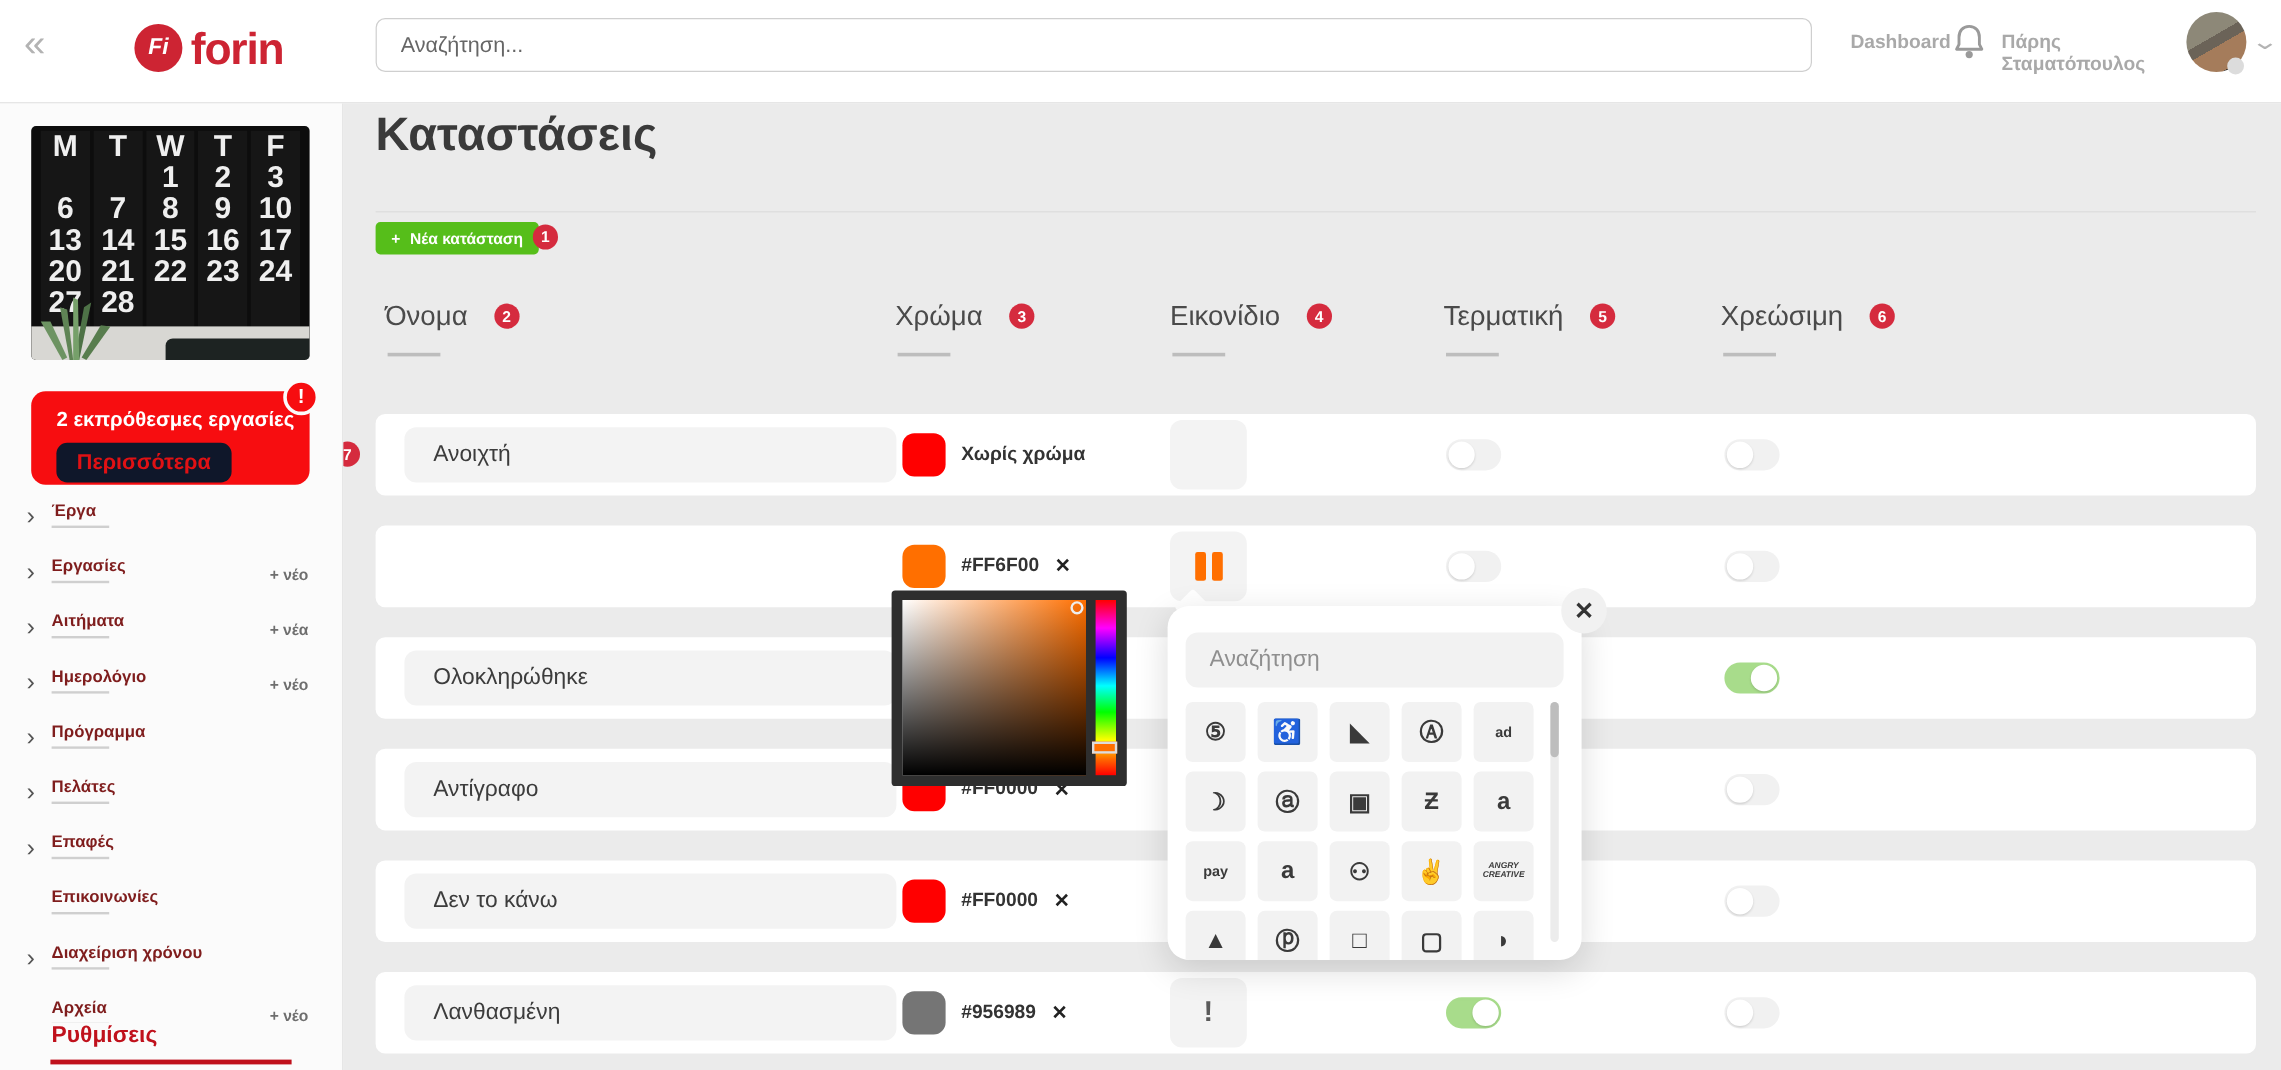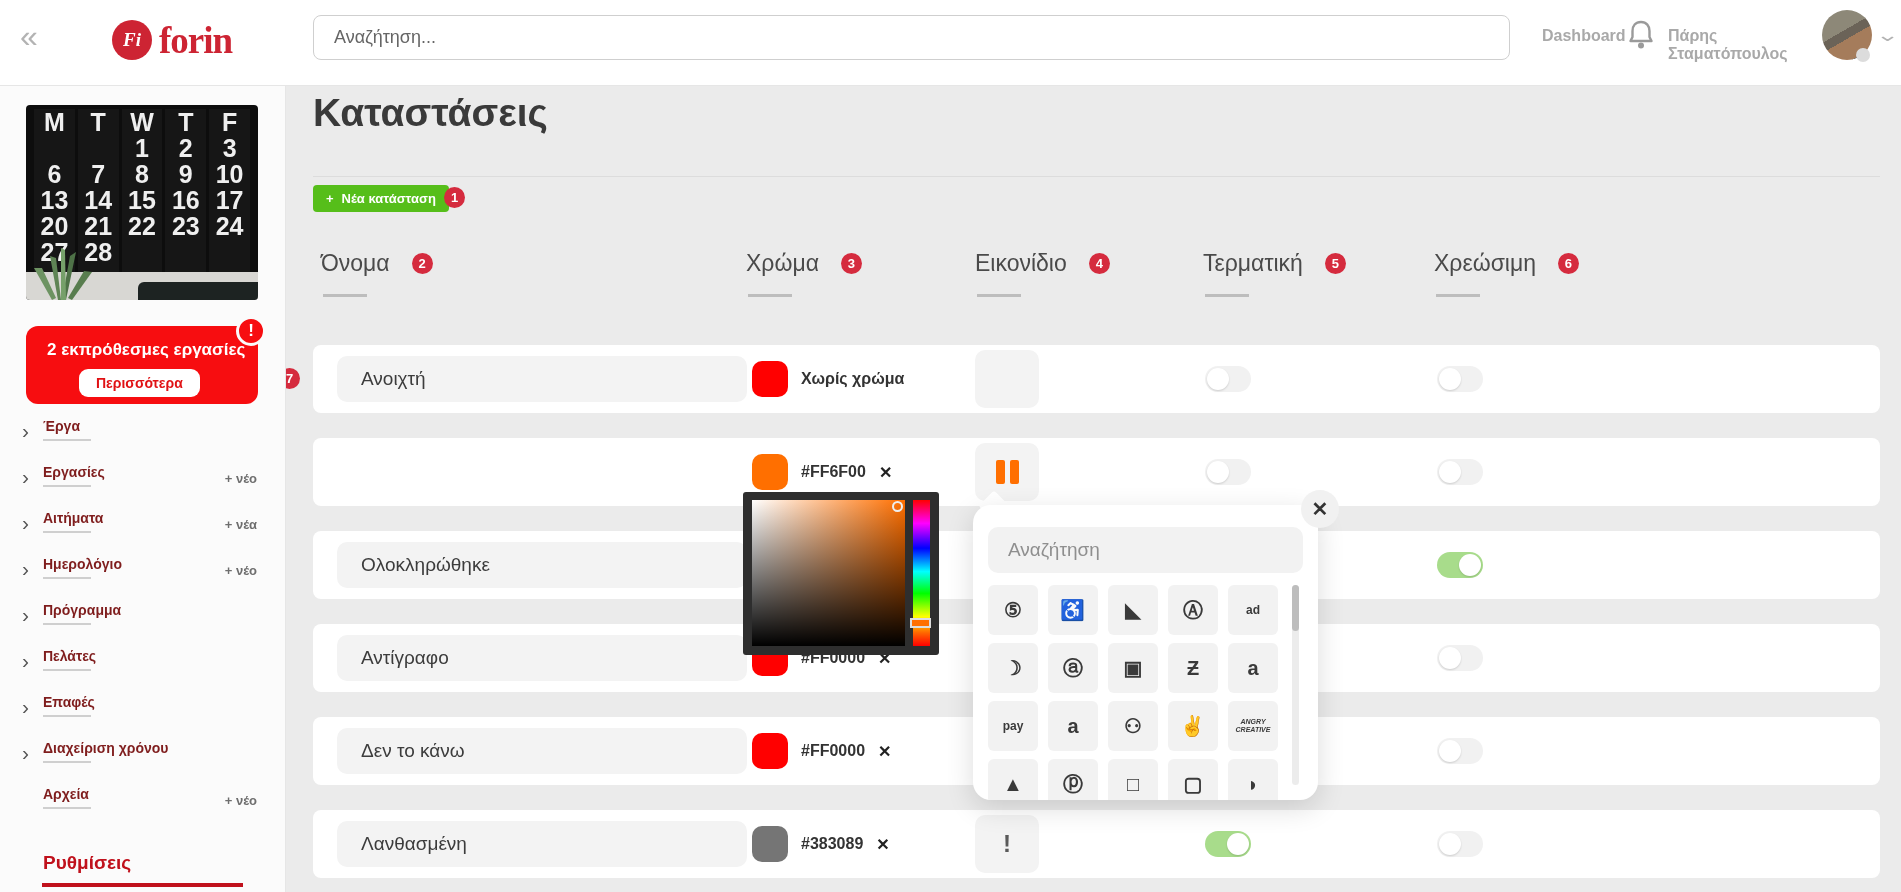--- a/index.html
+++ b/index.html
@@ -2,21 +2,21 @@
 <html><head>
 <meta charset="utf-8">
 <style>
   * { margin:0; padding:0; box-sizing:border-box; }
   body { font-family:"Liberation Sans", sans-serif; background:#ebebeb; }
   .page { position:relative; width:1901px; height:892px; background:#ebebeb; overflow:hidden; }
 
   
   .topbar { position:absolute; left:0; top:0; width:1901px; height:86px; background:#fff; border-bottom:1px solid #e6e6e6; z-index:6; }
   .collapse { position:absolute; left:20px; top:18px; font-size:32px; color:#b3b3b3; cursor:pointer; }
-  .logo { position:absolute; left:112px; top:20px; display:flex; align-items:center; gap:7px;font-family:Liberation Serif, serif; }
+  .logo { position:absolute; left:112px; top:20px; display:flex; align-items:center; gap:7px; }
   .logo-mark { width:40px; height:40px; border-radius:50%; background:#cd2433; color:#fff; display:flex; align-items:center; justify-content:center; font-weight:bold; font-style:italic; font-size:19px; }
   .logo-text { font-size:37px; font-weight:800; color:#cd2433; letter-spacing:-1px; line-height:1; }
   .search { position:absolute; left:313px; top:15px; width:1197px; height:45px; border:1px solid #cfcfcf; border-radius:8px; background:#fff; font-size:18px; color:#555; padding:0 20px; outline:none; font-family:"Liberation Sans", sans-serif; }
   .search::placeholder { color:#666; }
   .tb-link { position:absolute; top:27px; font-size:16px; font-weight:bold; color:#a9a9a9; }
   .dashboard { left:1542px; }
   .bell { position:absolute; left:1628px; top:20px; width:26px; height:30px; }
   .username { left:1668px; width:150px; }
   .avatar { position:absolute; left:1822px; top:10px; width:50px; height:50px; border-radius:50%; overflow:hidden; background:linear-gradient(150deg,#8d8878 0 42%,#6b6358 42% 55%,#a57c5b 55% 85%,#3c3631 85%); }
   .avatar-dot { position:absolute; left:1856px; top:48px; width:14px; height:14px; border-radius:50%; background:#dcdcdc; }
@@ -26,21 +26,21 @@
   .sidebar { position:absolute; left:0; top:86px; width:286px; bottom:0; background:#fbfbfb; border-right:1px solid #e6e6e6; z-index:5; }
   .cal { position:absolute; left:26px; top:19px; width:232px; height:195px; border-radius:4px; background:#0d0d0d; overflow:hidden; padding:4px 8px 0 8px; }
   .cal-cols { display:flex; gap:3px; }
   .cal-col { flex:1; background:#161616; color:#efefef; font-weight:bold; font-size:25px; line-height:1.04; text-align:center; white-space:pre-line; height:170px; }
   .cal-shelf { position:absolute; left:0; bottom:0; width:100%; height:28px; background:#d8d7d3; }
   .cal-laptop { position:absolute; right:0; bottom:0; width:120px; height:18px; background:#1d2322; border-top-left-radius:6px; }
   .plant { position:absolute; left:2px; bottom:0; }
   .alert { position:absolute; left:26px; top:240px; width:232px; height:78px; background:#f70d10; border-radius:12px; padding:14px 0 0 21px; }
   .alert-badge { position:absolute; right:-8px; top:-10px; width:30px; height:30px; border-radius:50%; background:#f70d10; border:3px solid #fbfbfb; color:#fff; font-weight:bold; font-size:17px; display:flex; align-items:center; justify-content:center; }
   .alert-text { color:#fff; font-weight:bold; font-size:17px; }
-  .alert-btn { margin-top:9px; display:inline-block; background:#ffffff; color:#e01114; font-weight:bold; font-size:14px; border-radius:9px; padding:6px 17px; cursor:pointer;margin-left:32px; }
+  .alert-btn { margin-top:9px; display:inline-block; background:#0f172a; color:#e01114; font-weight:bold; font-size:18px; border-radius:9px; padding:6px 17px; cursor:pointer; }
   .nav { position:absolute; left:0; top:331px; right:0; }
   .nav-item { position:relative; height:46px; padding-left:43px; }
   .nav-chev { position:absolute; left:22px; top:2px; color:#555; font-size:21px; }
   .nav-label { font-size:14px; font-weight:bold; color:#7f1d1d; display:inline-block; }
   .nav-label:after { content:""; display:block; width:48px; height:2px; background:#cfcfcf; margin-top:5px; }
   .nav-action { position:absolute; right:28px; top:6px; font-size:13px; color:#6e6e6e; font-weight:bold;margin-top:48px; }
   .settings { position:absolute; left:0; bottom:0; height:40px; right:1px; background:#fbfbfb; z-index:3; }
   .settings-label { position:absolute; left:43px; top:0; font-size:19px; font-weight:bold; color:#c0111c; }
   .settings-underline { position:absolute; left:42px; top:31px; width:201px; height:4px; background:#c0111c; }
 
@@ -192,20 +192,23 @@
       </div>
       <div class="nav-item">
         <span class="nav-chev">›</span>
         <span class="nav-label">Πελάτες</span>
       </div>
       <div class="nav-item">
         <span class="nav-chev">›</span>
         <span class="nav-label">Επαφές</span>
       </div>
       <div class="nav-item">
+        <span class="nav-label">Επικοινωνίες</span>
+      </div>
+      <div class="nav-item">
         <span class="nav-chev">›</span>
         <span class="nav-label">Διαχείριση χρόνου</span>
         <span class="nav-action">+ νέο</span>
       </div>
       <div class="nav-item">
         <span class="nav-label">Αρχεία</span>
       </div>
     </div>
     <div class="settings">
       <div class="settings-label">Ρυθμίσεις</div>
@@ -323,21 +326,21 @@
           </div>
         <div class="toggle t-bill">
             <div class="knob"></div>
           </div>
       </div>
 
       <div class="row">
         <input class="name-input" value="Λανθασμένη" style="">
         <div class="color-cell">
           <div class="swatch" style="background:#757575"></div>
-          <span class="color-label">#383089</span>
+          <span class="color-label">#956989</span>
           <span class="x-btn">✕</span>
         </div>
         <div class="icon-box">
           <span class="excl">!</span>
         </div>
         <div class="toggle t-term on">
             <div class="knob"></div>
           </div>
         <div class="toggle t-bill">
             <div class="knob"></div>

